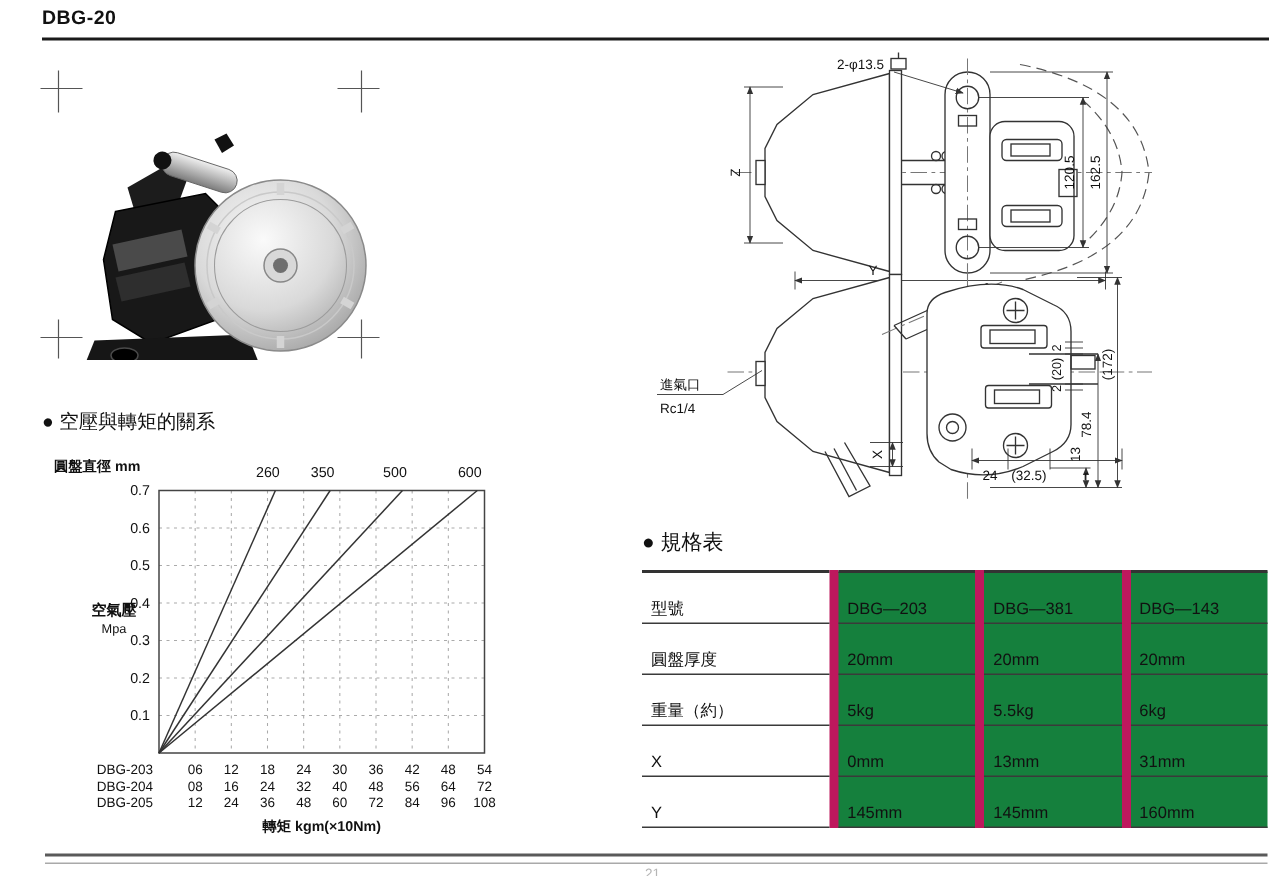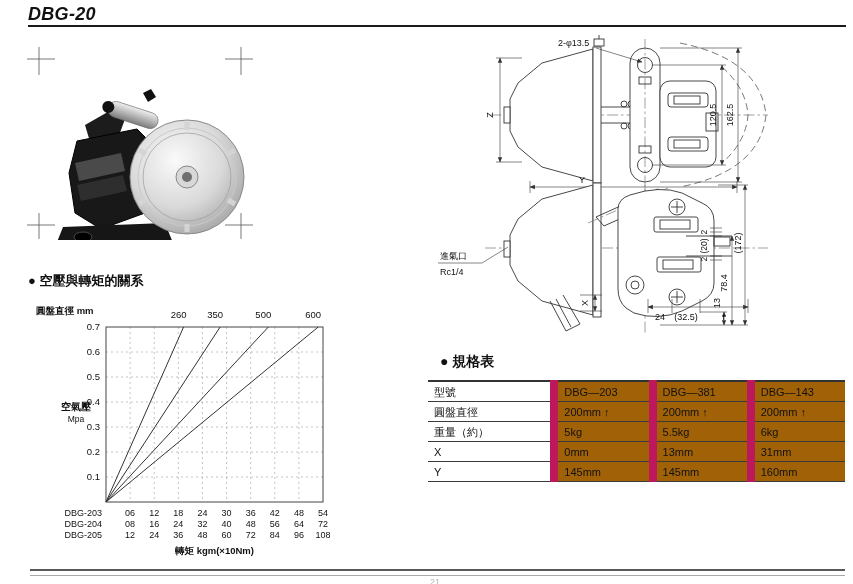--- a/index.html
+++ b/index.html
@@ -1,32 +1,32 @@
 <!DOCTYPE html>
 <html><head>
 <meta charset="utf-8">
 <style>
   html,body{margin:0;padding:0;background:#fff;}
   .page{position:relative;width:853px;height:584px;background:#fff;overflow:hidden;
         font-family:"Liberation Sans",sans-serif;color:#111;}
   .abs{position:absolute;}
-  .doc-title{left:28px;top:4px;font-size:18px;font-weight:bold;letter-spacing:.3px;font-style:italic;}
+  .doc-title{left:28px;top:4px;font-size:13px;font-weight:bold;letter-spacing:.3px;}
   .title-rule{left:28px;top:25px;width:818px;height:2px;background:#1a1a1a;}
-  .sec-heading{font-size:13px;font-weight:bold;text-align:center;}
+  .sec-heading{font-size:13px;font-weight:normal;text-align:center;}
   .chart-heading{left:28px;top:272px;}
-  .spec-heading{left:440px;top:353px;font-size:14px;}
+  .spec-heading{left:428px;top:353px;font-size:14px;}
   .bottom-rule{left:30px;top:569px;width:815px;height:4px;
                border-top:2px solid #5a5a5a;border-bottom:1px solid #a9a9a9;}
   .page-num{left:430px;top:577px;font-size:9px;color:#b5b5b5;}
   
   .spec-table{border-collapse:collapse;width:417px;font-size:11px;border-top:2px solid #333;}
-  .spec-table td{border-bottom:1px solid #3a3a3a;padding:4px 4px 2px 6px;line-height:13px;
+  .spec-table td{border-bottom:1px solid #3a3a3a;padding:18px 4px 2px 6px;line-height:13px;
                  white-space:nowrap;}
   .spec-table td.lbl{width:131px;}
-  .spec-table td.val{width:89px;background:#a16207;border-left:8px solid #be185d;}
+  .spec-table td.val{width:89px;background:#15803d;border-left:6px solid #be185d;}
   
   svg text{font-family:"Liberation Sans",sans-serif;fill:#111;}
   .ln{fill:none;stroke:#333;stroke-width:0.9;}
   .lnw{fill:#fff;stroke:#333;stroke-width:0.9;}
   .cl{fill:none;stroke:#777;stroke-width:0.7;stroke-dasharray:11 3 2.5 3;}
   .dl{fill:none;stroke:#555;stroke-width:0.8;stroke-dasharray:7 4;}
   .dim{fill:none;stroke:#333;stroke-width:0.6;}
   .t8{font-size:8.5px;} .t9{font-size:9px;}
 </style>
 </head>
@@ -269,24 +269,24 @@
   <div class="abs sec-heading spec-heading">● 規格表</div>
   <table class="abs spec-table" style="left:428px;top:380px;">
     <tbody id="spec-tbody">
         <tr>
           <td class="lbl">型號</td>
           <td class="val">DBG—203</td>
           <td class="val">DBG—381</td>
           <td class="val">DBG—143</td>
         </tr>
         <tr>
-          <td class="lbl">圓盤直徑</td>
-          <td class="val">200mm ↑</td>
-          <td class="val">200mm ↑</td>
-          <td class="val">200mm ↑</td>
+          <td class="lbl">圓盤厚度</td>
+          <td class="val">20mm</td>
+          <td class="val">20mm</td>
+          <td class="val">20mm</td>
         </tr>
         <tr>
           <td class="lbl">重量（約）</td>
           <td class="val">5kg</td>
           <td class="val">5.5kg</td>
           <td class="val">6kg</td>
         </tr>
         <tr>
           <td class="lbl">X</td>
           <td class="val">0mm</td>

